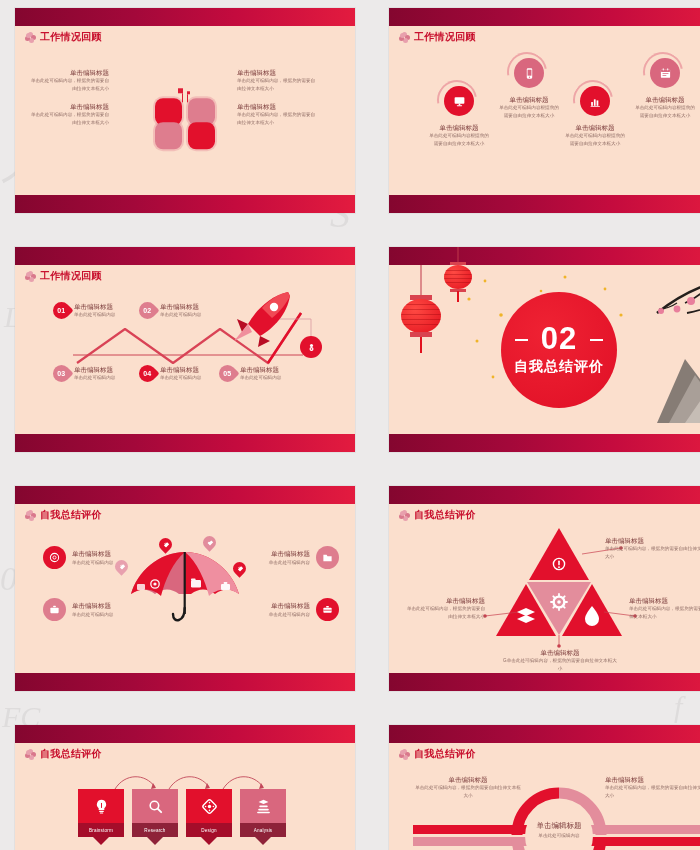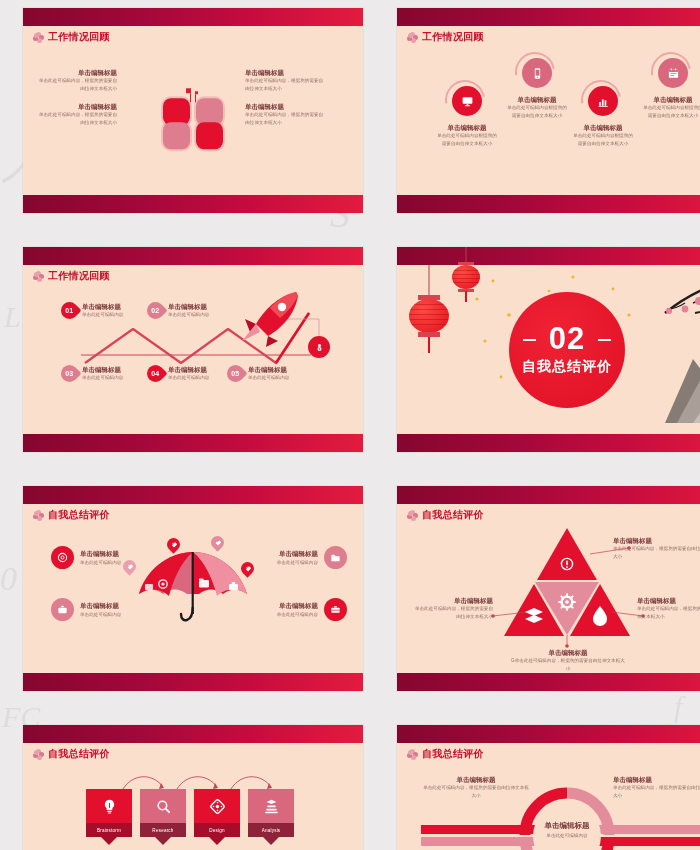--- a/index.html
+++ b/index.html
@@ -11,42 +11,42 @@
     position:relative;
   }
   
   .wm { position:absolute; color:#dedcdc; font-family:"Liberation Serif",serif;
         font-style:italic; pointer-events:none; user-select:none; z-index:0; }
 
   .grid { position:absolute; inset:0; display:grid;
           grid-template-columns:340px 340px;
           grid-template-rows:repeat(4,205px);
           column-gap:10px; row-gap:10px;
-          padding:8px 23px; z-index:2;gap:34px; }
+          padding:8px 15px; z-index:2;gap:34px; }
 
   .slide { position:relative; background:#fbdfcd; overflow:hidden;
            box-shadow:0 0 0 1px rgba(0,0,0,.04); }
   .bar { position:absolute; left:0; right:0; height:18px;
          background:linear-gradient(90deg,#84062f 0%,#a3083a 35%,#c40b3e 65%,#e31b3f 100%); }
   .bar.top { top:0; }
   .bar.bot { bottom:0; }
 
   .s-head { position:absolute; top:22px; left:10px; display:flex; align-items:center; gap:4px; z-index:5;}
   .blossom { width:11px; height:11px; position:relative; flex:0 0 auto; }
   .blossom i { position:absolute; width:5px; height:5px; border-radius:50%; background:#e8a0ad; }
   .blossom i:nth-child(1){ left:3px; top:0; }
   .blossom i:nth-child(2){ left:6px; top:3px; background:#d9788c;}
   .blossom i:nth-child(3){ left:4px; top:6px; }
   .blossom i:nth-child(4){ left:0px; top:4px; background:#d9788c;}
   .blossom i:nth-child(5){ left:1px; top:1px; }
   .s-title { font-size:10px; font-weight:bold; color:#c8102e; letter-spacing:.3px; }
 
   .canvas { position:absolute; top:36px; left:0; right:0; bottom:20px; }
 
-  .t-head { font-size:6.5px; font-weight:bold; color:#7a3a3a; line-height:1.45; }
+  .t-head { font-size:6.5px; font-weight:normal; color:#7a3a3a; line-height:1.45; }
   .t-body { font-size:4.6px; color:#8d6a63; line-height:1.55; }
 
   
   .bfly { position:absolute; left:50%; top:50%; transform:translate(-50%,-48%); width:62px; height:64px;}
   .bfly .wing { position:absolute; width:27px; height:27px; border-radius:8px; }
   .bfly .halo { position:absolute; width:31px; height:31px; border-radius:10px; background:rgba(232,150,160,.45); }
   .bfly .ant { position:absolute; background:#e01b36; }
 
   
   .circ-wrap { position:absolute; }

